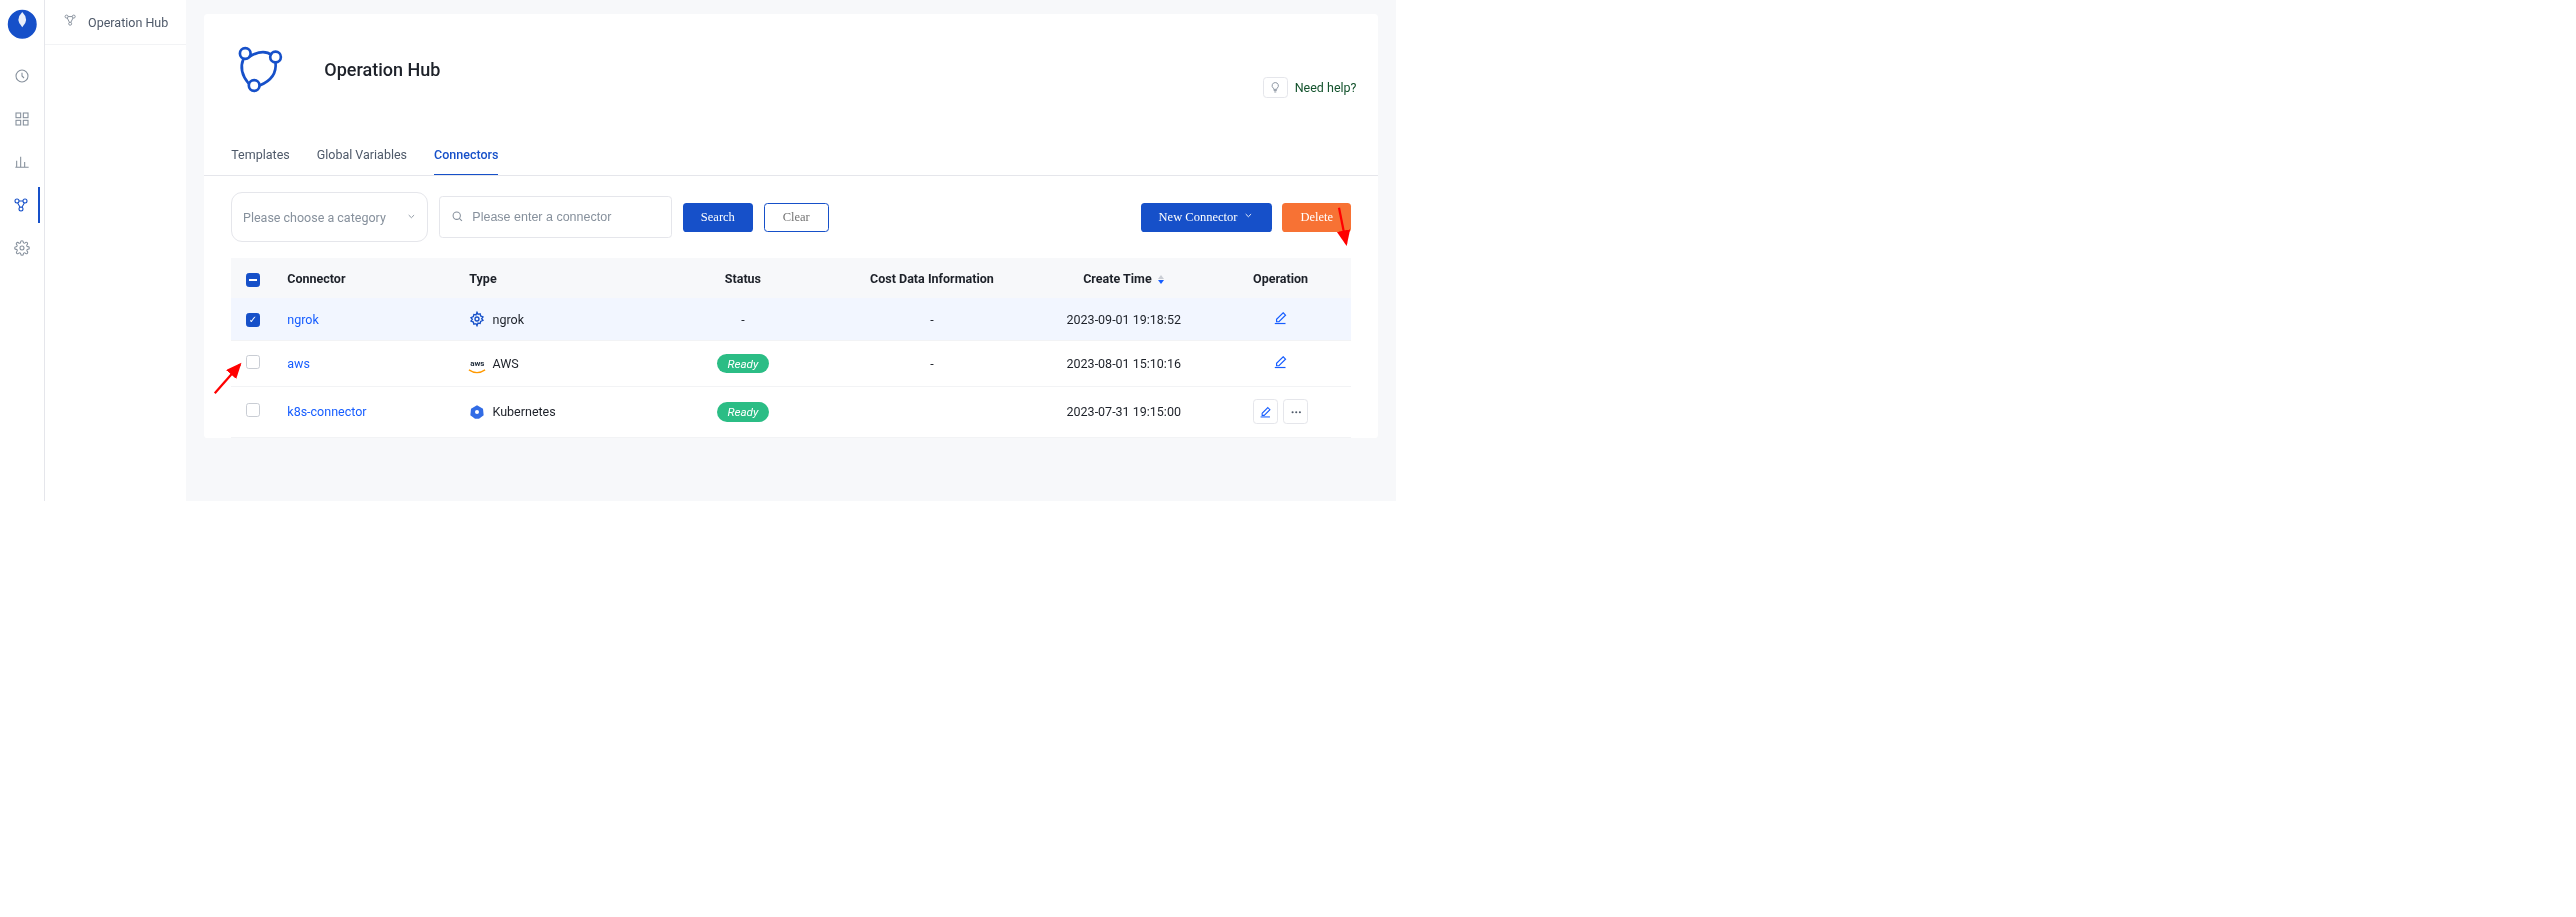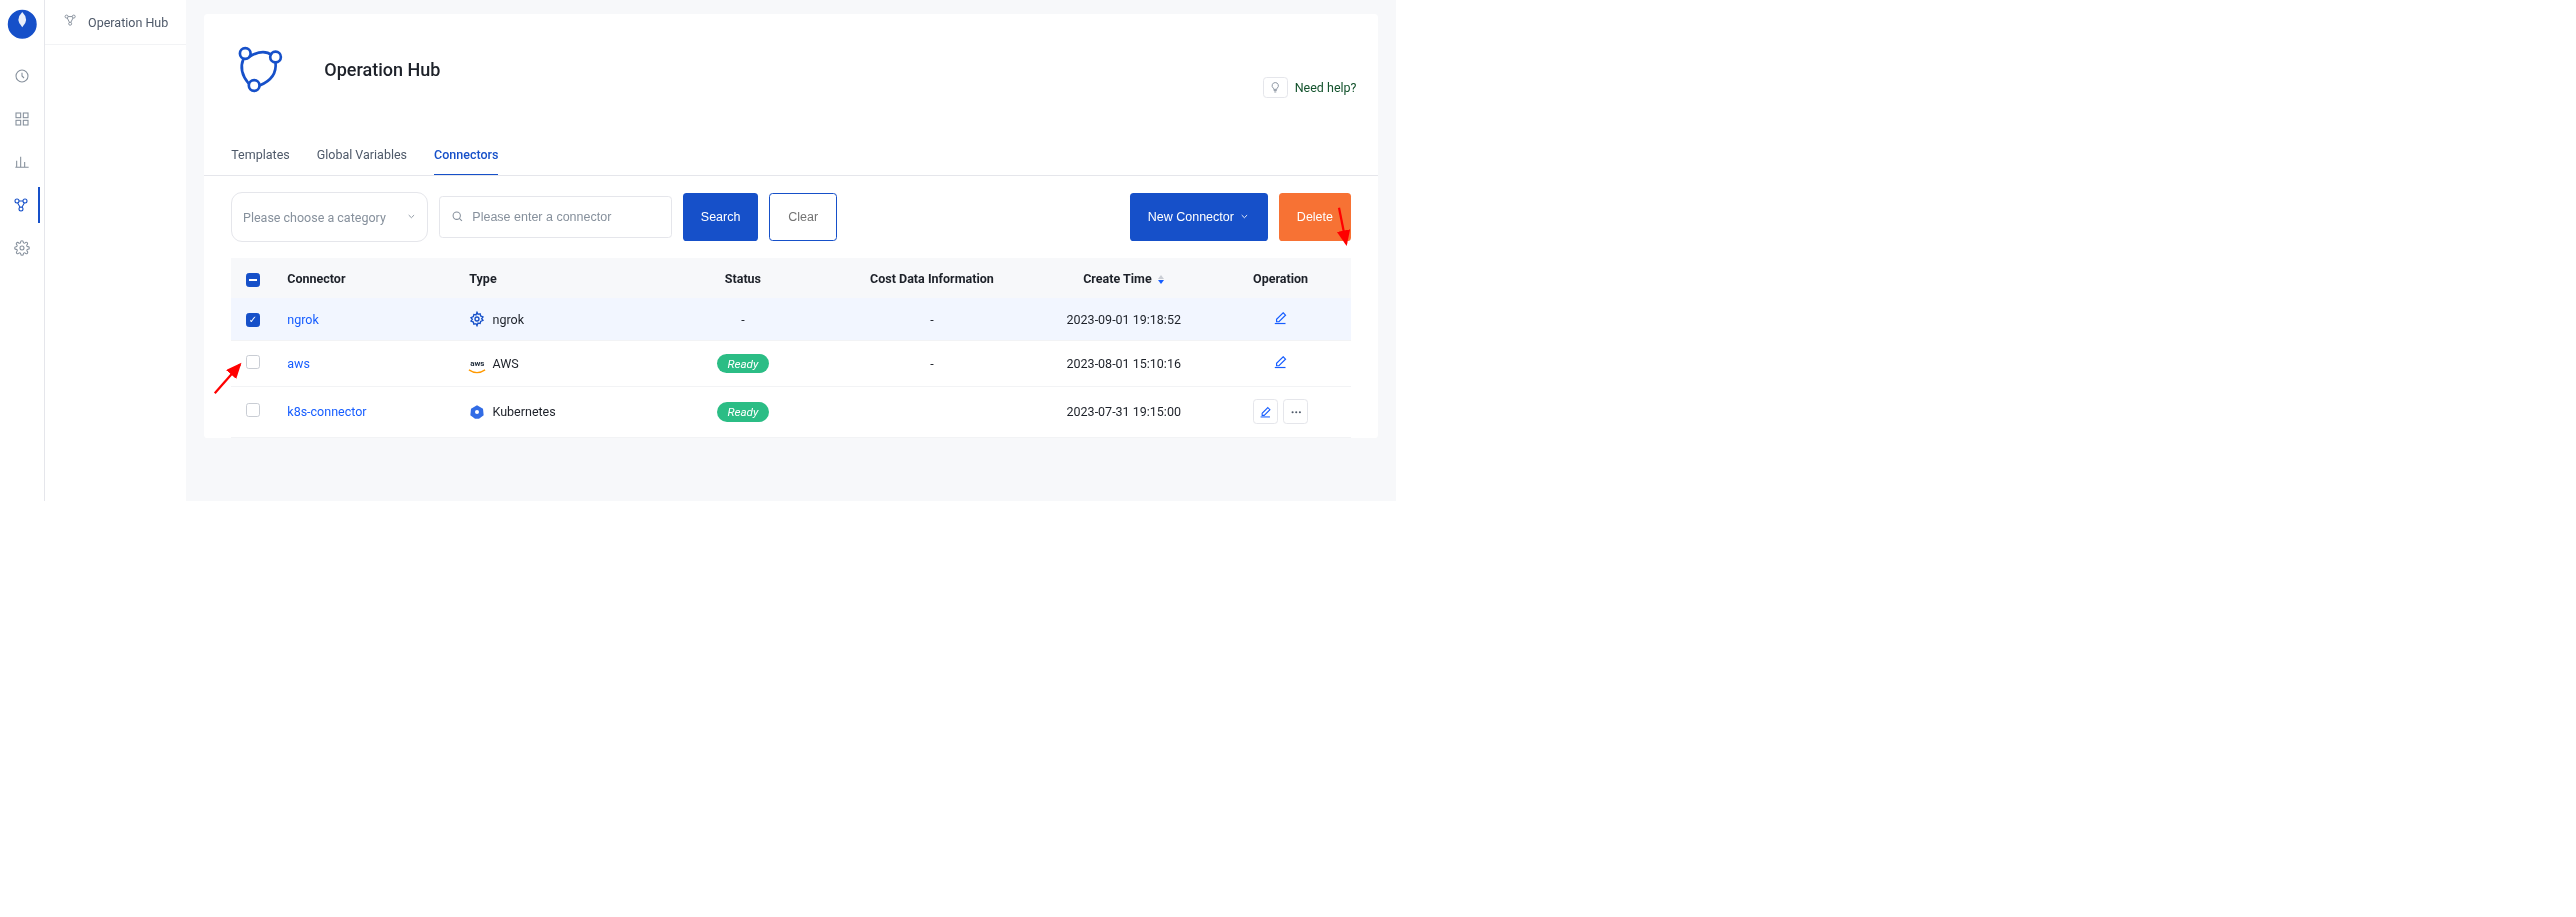--- a/index.html
+++ b/index.html
@@ -66,21 +66,21 @@
       color:#86909c; cursor:pointer; background:#fff;
     }
     .search-box {
       width: 233px; height: 42px; border:0.9px solid #e5e6eb; border-radius:3.6px;
       display:flex; align-items:center; padding:0 10.8px; gap:9px; background:#fff;
     }
     .search-box input {
       border:none; outline:none; width:100%; font-size:12.5px; color:#1d2129; background:transparent;
     }
     .search-box input::placeholder { color:#86909c; }
-    .btn { height:48px; padding:0 18px; border-radius:3.6px; cursor:pointer; font-size:12.5px; display:flex; align-items:center; gap:5.4px; }
+    .btn { height:29px; padding:0 18px; border-radius:3.6px; cursor:pointer; font-size:12.5px; display:flex; align-items:center; gap:5.4px;font-family:Liberation Serif, serif; }
     .btn-primary { background:#1650c9; color:#fff; border:none; }
     .btn-outline-primary { background:#fff; color:#737373; border:0.9px solid #1650c9; }
     .btn-orange { background:#f77234; color:#fff; border:none; }
     .spacer { flex:1; }
     
     
     .table { width: calc(100% - 54px); margin: 0 27px; border-collapse: collapse; }
     .table thead th {
       background:#f7f8fa; text-align:left; padding: 10.8px 12.5px;
       font-weight:700; color:#1d2129; font-size:12.5px;

